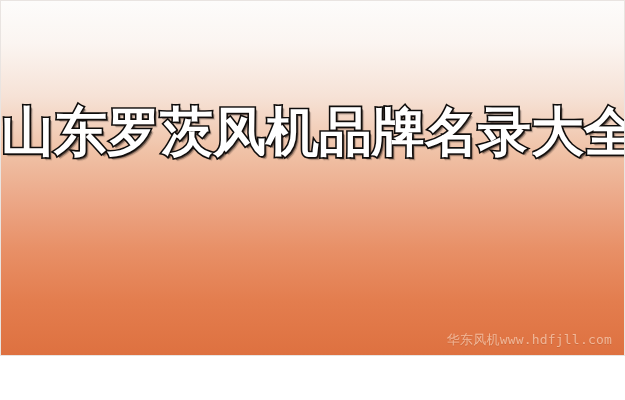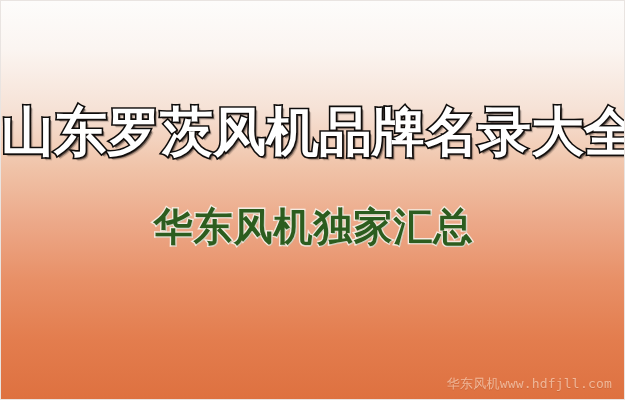--- a/index.html
+++ b/index.html
@@ -10,21 +10,21 @@
   }
 
   body {
     font-family: "Liberation Sans", "DejaVu Sans", sans-serif;
   }
 
   
   #banner {
     position: relative;
     width: 625px;
-    height: 400px;
+    height: 356px;
     overflow: hidden;
     box-sizing: border-box;
     border: 1px solid #e9e4e1;
     background: linear-gradient(
         to bottom,
         #fdfcfb   0%,
         #fbf5f1  12%,
         #f6e2d6  27%,
         #f0c3a8  42%,
         #eca888  56%,
@@ -111,21 +111,18 @@
 </style>
 </head>
 <body>
 
 <div id="banner">
 
   <div class="title-wrap">
     <span class="title-text">山东罗茨风机品牌名录大全</span>
   </div>
 
-  <div class="subtitle-wrap">
-    <span class="subtitle-text">华东风机独家汇总</span>
-  </div>
 
   <div class="watermark">
     <span class="wm-cn">华东风机</span><span class="wm-url">www.hdfjll.com</span>
   </div>
 
 </div>
 
 </body></html>

